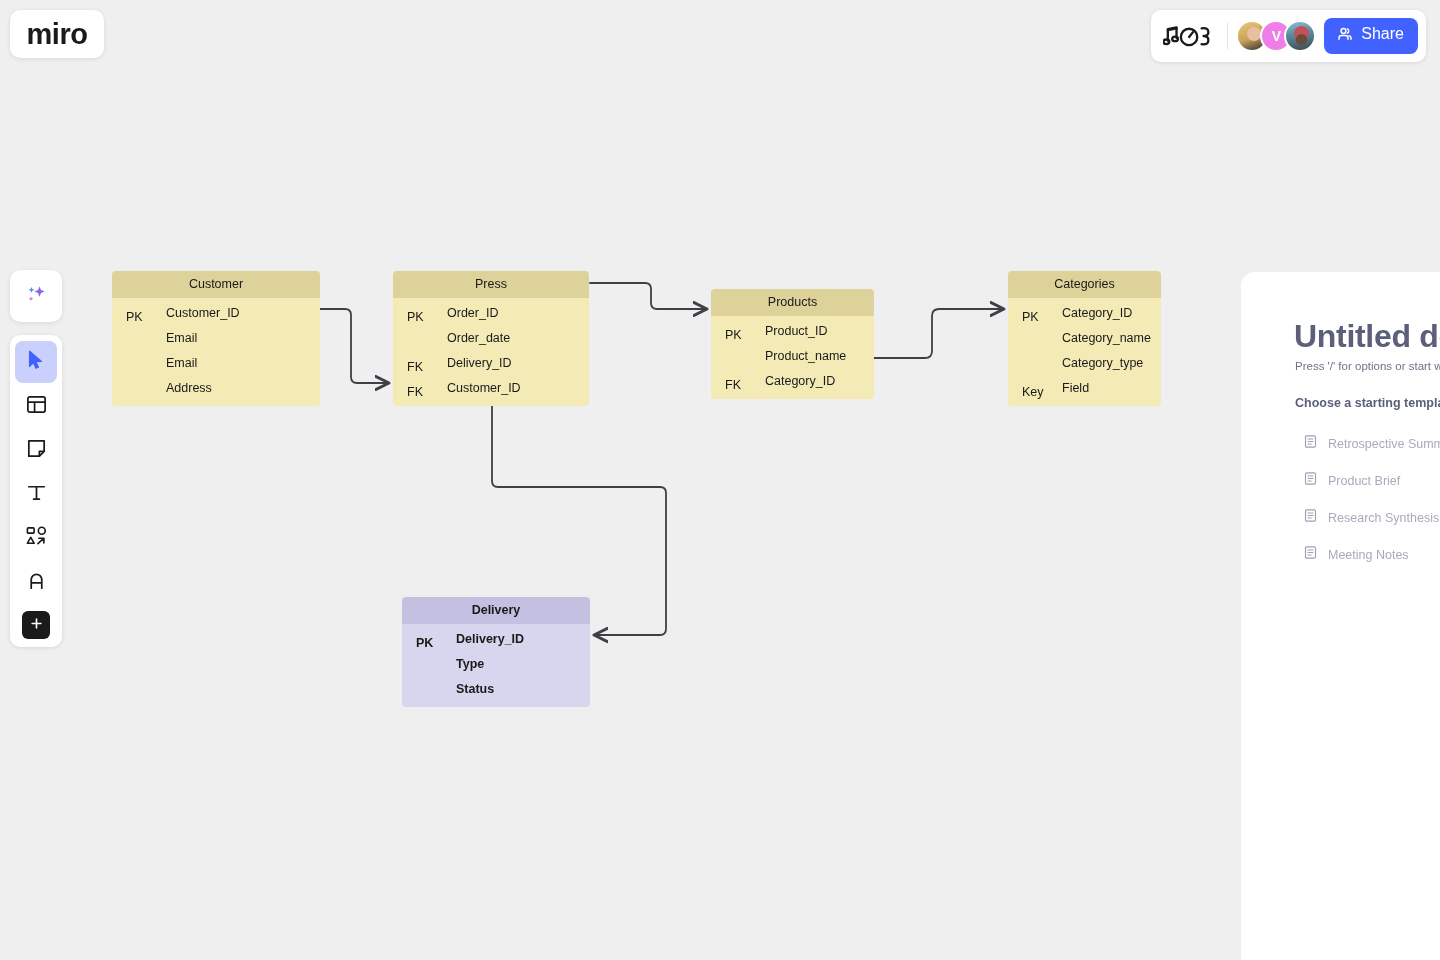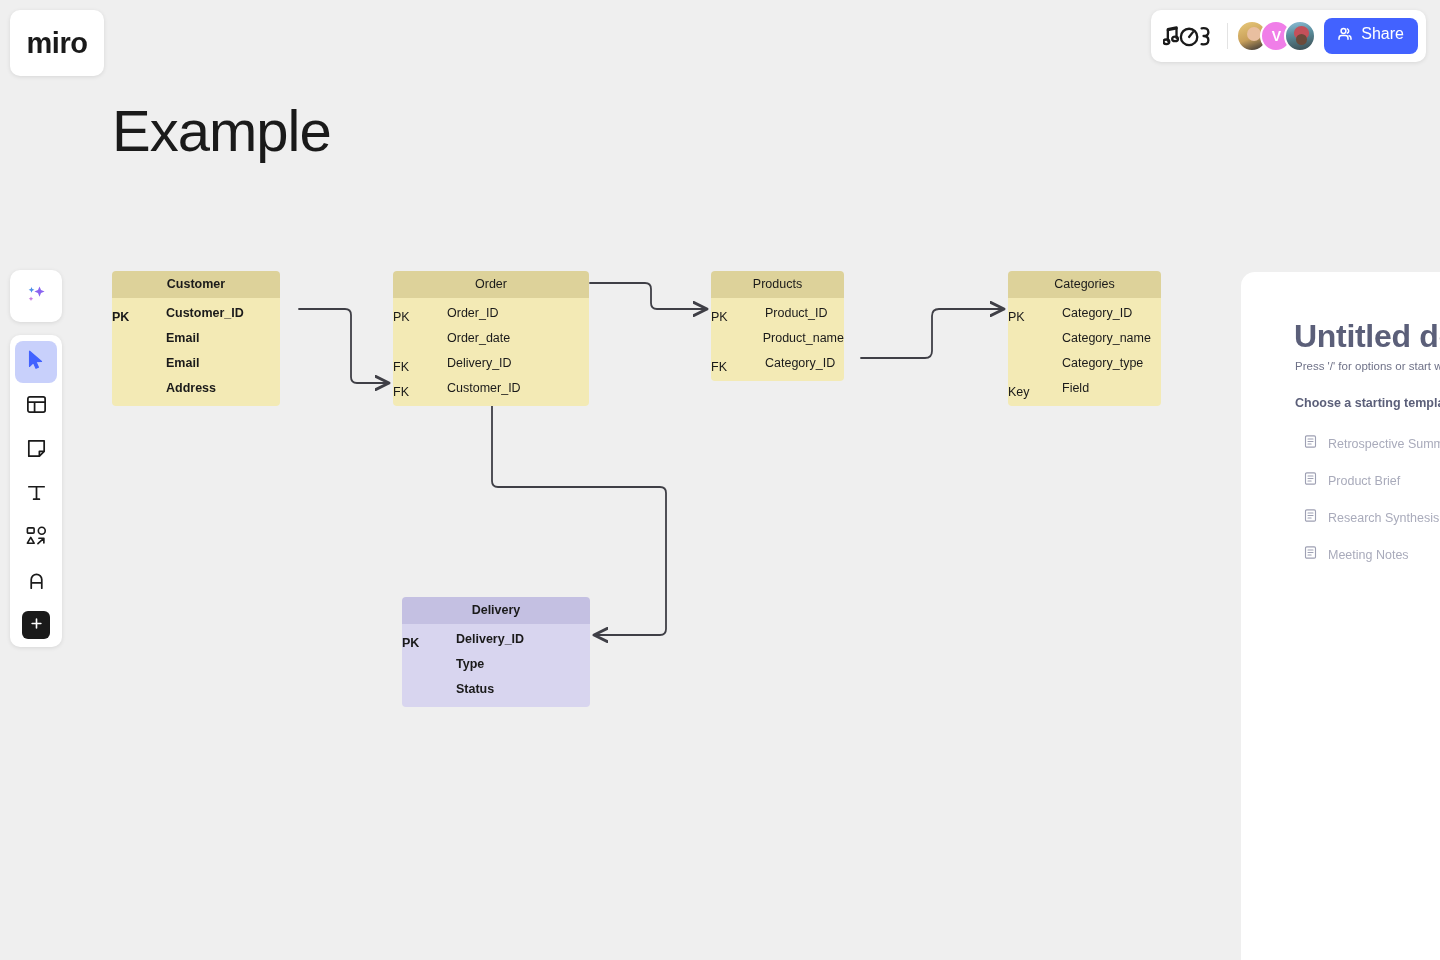--- a/index.html
+++ b/index.html
@@ -7,21 +7,21 @@
     width: 1440px; height: 960px;
     overflow: hidden;
     font-family: "Liberation Sans", sans-serif;
     background: #efefef;
   }
   #root { position: relative; width: 1440px; height: 960px; background: #efefef; }
 
   
   .logo-card {
     position: absolute; left: 10px; top: 10px;
-    width: 94px; height: 66px;
+    width: 94px; height: 48px;
     background: #ffffff; border-radius: 10px;
     box-shadow: 0 1px 4px rgba(0,0,0,.10);
     display: flex; align-items: center; justify-content: center;
   }
   .logo-text {
     font-size: 29px; font-weight: 700; color: #1a1a1a;
     letter-spacing: -0.5px;
   }
 
   
@@ -107,21 +107,21 @@
   .er-table { position: absolute; border-radius: 4px; overflow: hidden; }
   .er-head {
     text-align: center; font-size: 12.5px; color: #1a1a1a;
     padding: 6px 0 7px;
   }
   .er-body { padding: 2px 0 6px; }
   .er-row {
     display: flex; align-items: center;
     height: 25px; font-size: 12.5px; color: #1a1a1a;
   }
-  .er-key { width: 54px; padding-left: 0; margin-top: 8px; }
+  .er-key { width: 54px; padding-left: 14px; margin-top: 8px; }
   .er-field { }
   .t-yellow .er-head { background: #ddd29a; }
   .t-yellow .er-body { background: #f3eab5; }
   .t-purple .er-head { background: #c4c0e2; }
   .t-purple .er-body { background: #d8d5ef; }
 
   
   .connectors { position: absolute; left: 0; top: 0; width: 1440px; height: 960px; }
 
   
@@ -253,38 +253,37 @@
     </div>
     <div class="tool dark">
       <span>
         <svg width="15" height="15" viewBox="0 0 24 24" fill="none" stroke="#ffffff" stroke-width="2.6" stroke-linecap="round">
           <path d="M12 5v14M5 12h14"></path>
         </svg>
       </span>
     </div>
   </div>
 
-  <div class="board-title">Example</div>
 
   <svg class="connectors" viewBox="0 0 1440 960">
     <defs>
       <marker id="arw" markerWidth="9" markerHeight="9" refX="8" refY="4.5" orient="auto">
         <path d="M0.5,0.8 L8,4.5 L0.5,8.2" fill="none" stroke="#3f3f46" stroke-width="1.6" stroke-linecap="round" stroke-linejoin="round"></path>
       </marker>
     </defs>
     <g id="connector-paths" fill="none" stroke="#3f3f46" stroke-width="1.8" stroke-linecap="round" stroke-linejoin="round" marker-end="url(#arw)">
         <path d="M299,309 H345 Q351,309 351,315 V377 Q351,383 357,383 H389"></path>
         <path d="M590,283 H645 Q651,283 651,289 V303 Q651,309 657,309 H707"></path>
         <path d="M861,358 H925 Q932,358 932,351 V316 Q932,309 939,309 H1004"></path>
         <path d="M492,397 V481 Q492,487 498,487 H660 Q666,487 666,493 V629 Q666,635 660,635 H594"></path>
       </g>
   </svg>
 
   <div id="er-tables">
-      <div class="er-table t-yellow" style="left: 112px; top: 271px; width: 168px; font-weight: bold;">
+      <div class="er-table t-yellow" style="left: 112px; top: 271px; width: 208px;">
         <div class="er-head">Customer</div>
         <div class="er-body">
           <div class="er-row">
             <span class="er-key">PK</span>
             <span class="er-field">Customer_ID</span>
           </div>
           <div class="er-row">
             <span class="er-key"></span>
             <span class="er-field">Email</span>
           </div>
@@ -292,41 +291,41 @@
             <span class="er-key"></span>
             <span class="er-field">Email</span>
           </div>
           <div class="er-row">
             <span class="er-key"></span>
             <span class="er-field">Address</span>
           </div>
         </div>
       </div>
       <div class="er-table t-yellow" style="left: 393px; top: 271px; width: 196px;">
-        <div class="er-head">Order</div>
+        <div class="er-head">Press</div>
         <div class="er-body">
           <div class="er-row">
             <span class="er-key">PK</span>
             <span class="er-field">Order_ID</span>
           </div>
           <div class="er-row">
             <span class="er-key"></span>
             <span class="er-field">Order_date</span>
           </div>
           <div class="er-row">
             <span class="er-key">FK</span>
             <span class="er-field">Delivery_ID</span>
           </div>
           <div class="er-row">
             <span class="er-key">FK</span>
             <span class="er-field">Customer_ID</span>
           </div>
         </div>
       </div>
-      <div class="er-table t-yellow" style="left: 711px; top: 271px; width: 133px;">
+      <div class="er-table t-yellow" style="left: 711px; top: 289px; width: 163px;">
         <div class="er-head">Products</div>
         <div class="er-body">
           <div class="er-row">
             <span class="er-key">PK</span>
             <span class="er-field">Product_ID</span>
           </div>
           <div class="er-row">
             <span class="er-key"></span>
             <span class="er-field">Product_name</span>
           </div>

